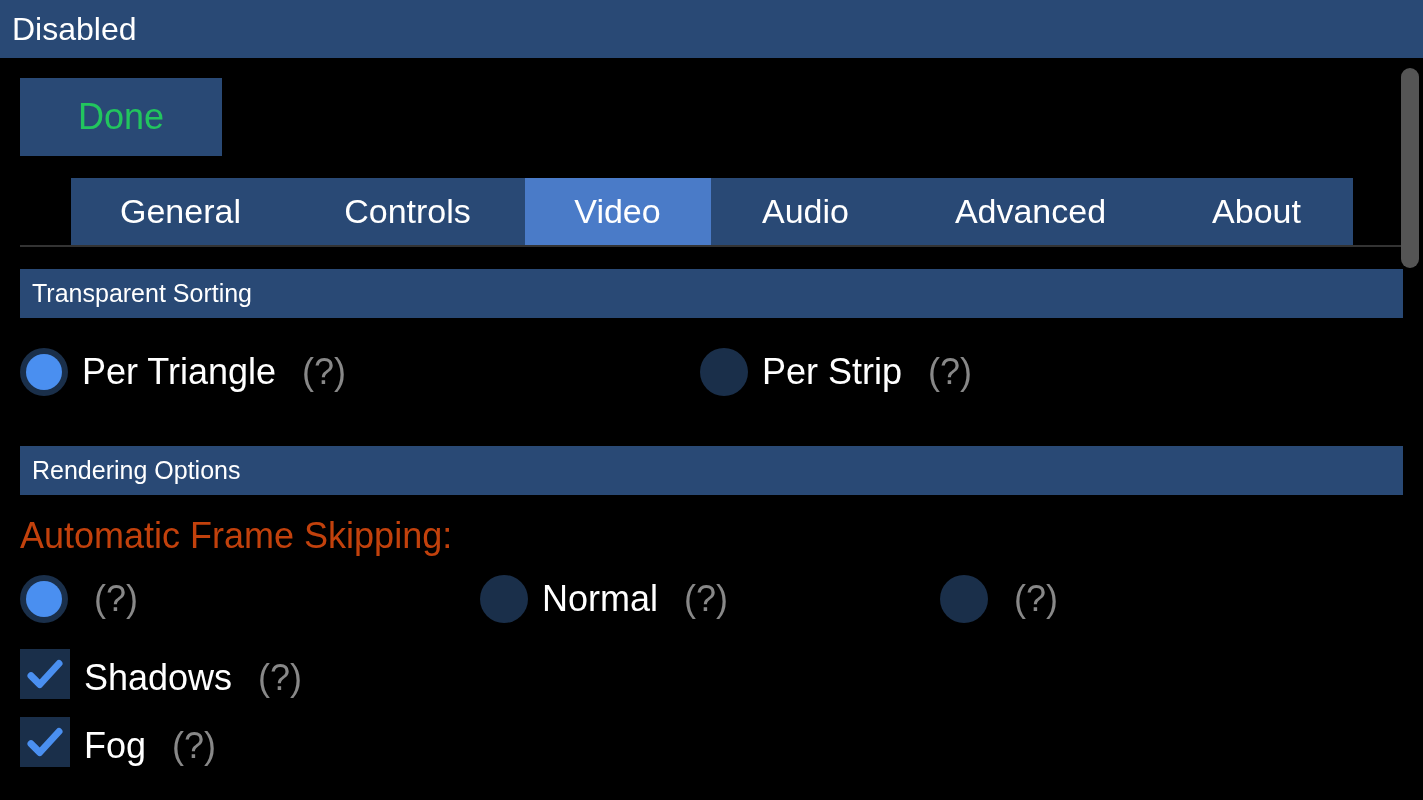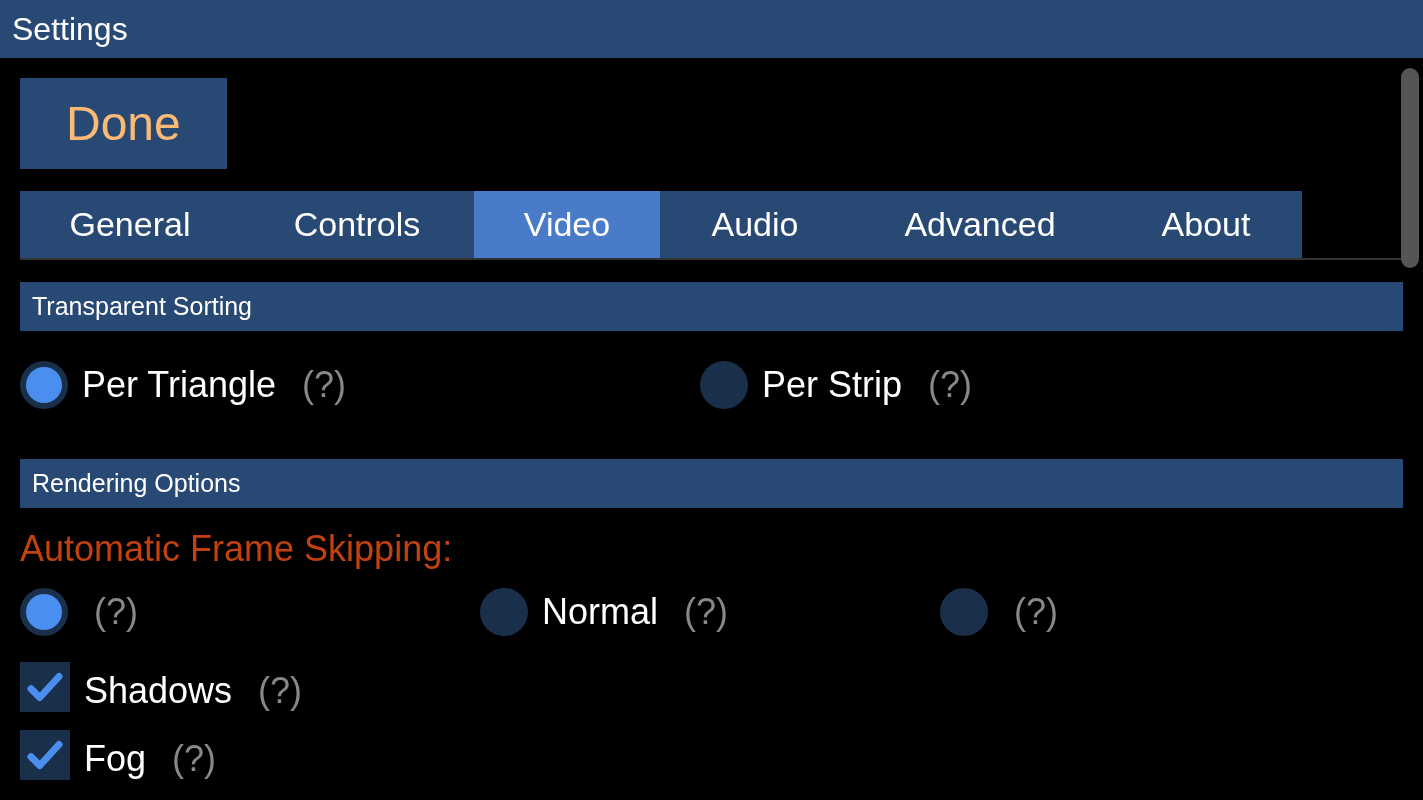--- a/index.html
+++ b/index.html
@@ -26,33 +26,34 @@
     .header-title {
       font-size: 32px;
       color: #fff;
       font-weight: 400;
     }
     .content {
       padding: 20px 20px 0 20px;
     }
     .done-btn {
       background: #294975;
-      color: #fdba74;
+      color: #22c55e;
       border: none;
-      font-size: 48px;
-      font-weight: 400;
-      padding: 18px 46px;
+      font-size: 36px;
+      font-weight: 400;
+      padding: 18px 58px;
       cursor: pointer;
       font-family: inherit;
     }
     .tabs {
       display: flex;
       gap: 0;
       margin-top: 22px;
       border-bottom: 2px solid #333;
+      justify-content: center;
     }
     .tab {
       background: #294975;
       color: #fff;
       border: none;
       font-size: 34px;
       font-weight: 400;
       padding: 14px 32px;
       cursor: pointer;
       font-family: inherit;
@@ -154,21 +155,21 @@
       width: 18px;
       height: 200px;
       background: #555;
       border-radius: 9px;
     }
   </style>
 </head>
 <body>
 
 <div class="header">
-  <span class="header-title">Settings</span>
+  <span class="header-title">Disabled</span>
 </div>
 
 <div class="content">
   <button class="done-btn">Done</button>
 
   <div class="tabs">
     <button class="tab" style="min-width:220px">General</button>
     <button class="tab" style="min-width:234px">Controls</button>
     <button class="tab active" style="min-width:186px">Video</button>
     <button class="tab" style="min-width:190px">Audio</button>

